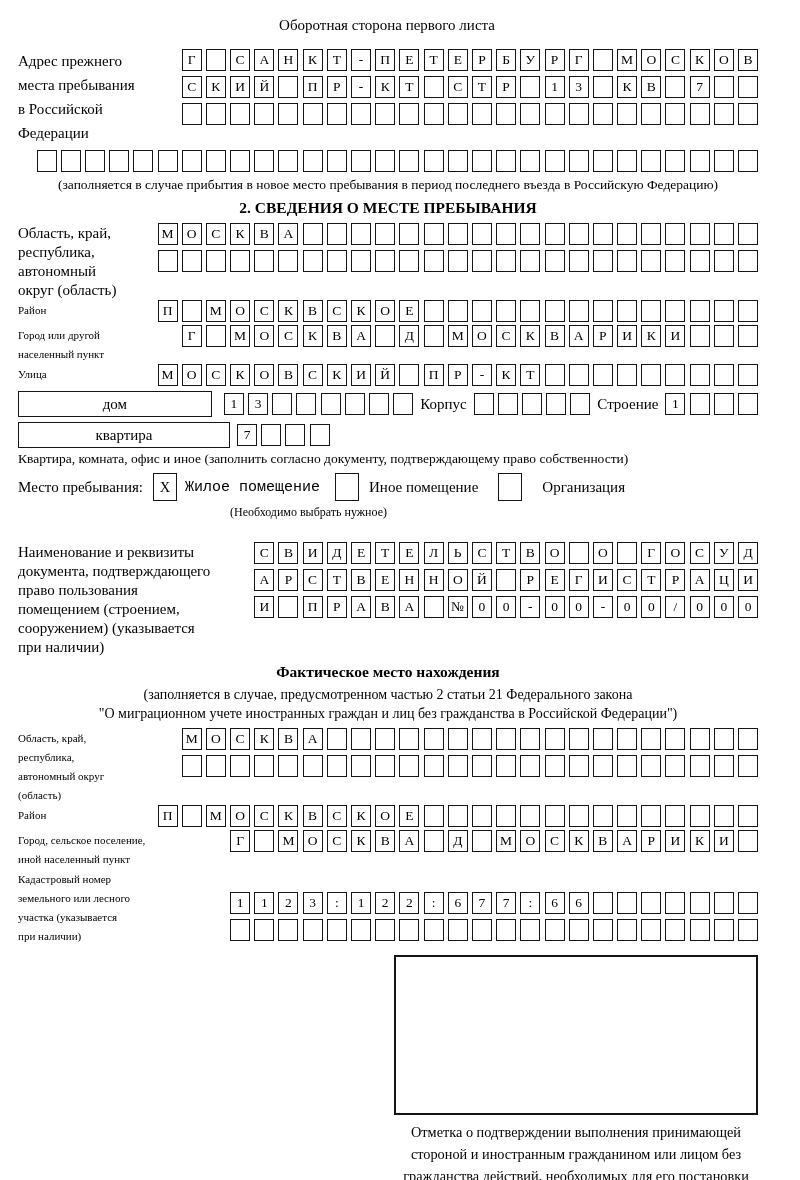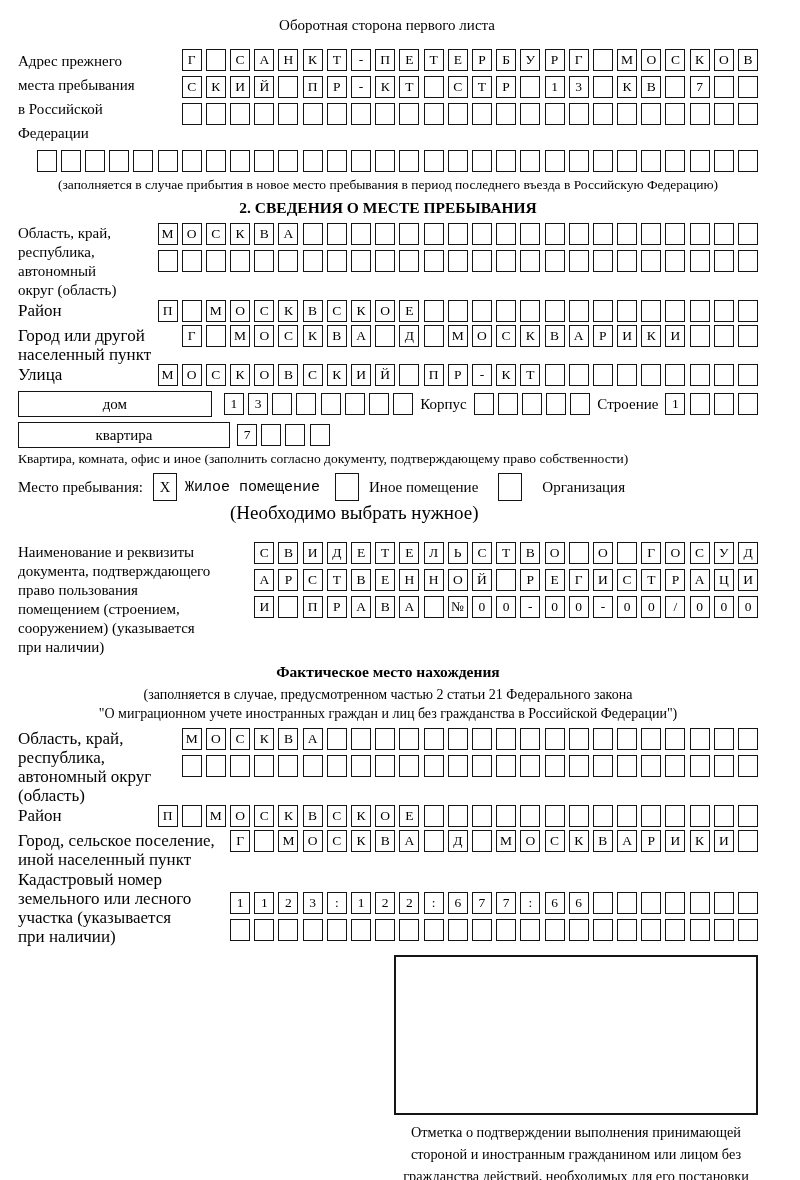--- a/index.html
+++ b/index.html
@@ -20,21 +20,21 @@
   .cell {
     flex: 0 0 auto; width: 20px; height: 22px;
     border: 1.7px solid #151515; background: #fff;
     display: inline-flex; align-items: center; justify-content: center;
     font-size: 13.5px; line-height: 1; font-family: "Liberation Serif", serif;
   }
   .cellcol { margin-left: auto; display: flex; flex-direction: column; gap: 5px; }
 
   
   .frow { display: flex; align-items: flex-start; }
-  .flabel { font-size: 17px; line-height: 19px; padding-top: 1px; }
+  .flabel { font-size: 11px; line-height: 19px; padding-top: 1px; }
 
   .topgrid { display: flex; margin-top: 14px; }
   .toplabel { font-size: 15px; line-height: 24px; width: 160px; }
 
   .fullrow { margin-top: 5px; justify-content: flex-end; }
 
   .note { font-size: 13.5px; line-height: 17px; }
   .center { text-align: center; }
 
   .sectitle { text-align: center; font-weight: bold; font-size: 15.5px; line-height: 20px; }
@@ -57,21 +57,21 @@
 
   
   .stayline { display: flex; align-items: center; margin-top: 6px; }
   .chk {
     width: 24px; height: 28px; border: 1.7px solid #151515; flex: 0 0 auto;
     display: flex; align-items: center; justify-content: center; font-size: 14.5px;
   }
   .staylabel { margin-right: 10px; white-space: nowrap; }
   .optlbl { white-space: nowrap; }
   .g8 { margin-left: 8px; font-family: Liberation Mono, monospace; } .g15 { margin-left: 15px; } .g20 { margin-left: 20px; } .g10 { margin-left: 10px; }
-  .staynote { margin-left: 212px; margin-top: 3px; font-size: 19px; line-height: 17px; }
+  .staynote { margin-left: 212px; margin-top: 3px; font-size: 12px; line-height: 17px; }
 
   .doclabel { width: 220px; font-size: 15px; line-height: 19px; }
 
   .offset-cells { margin-top: 23px; }
 
   
   .stampcol { width: 364px; margin-left: auto; margin-top: 9px; }
   .stampbox { width: 364px; height: 160px; border: 2px solid #151515; background: #fff; }
   .stampcaption { margin-top: 6px; text-align: center; font-size: 14.3px; line-height: 22px; width: 420px; margin-left: -28px; }
 </style>

